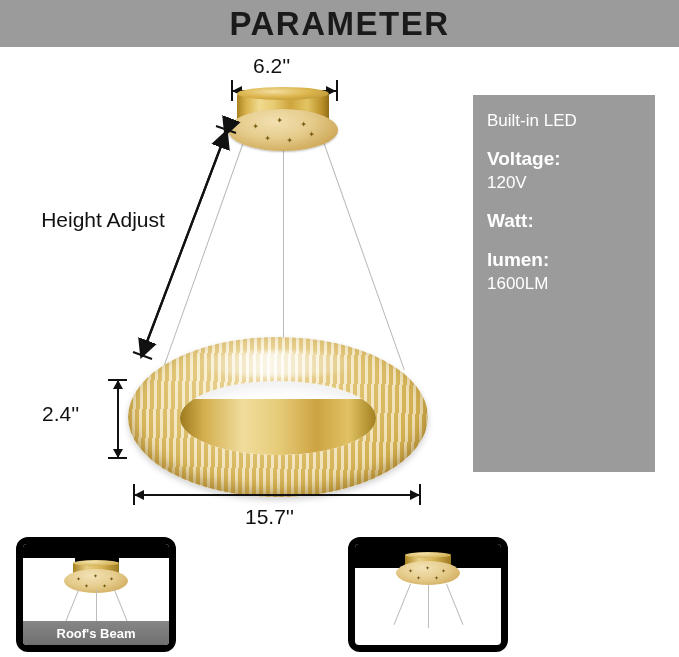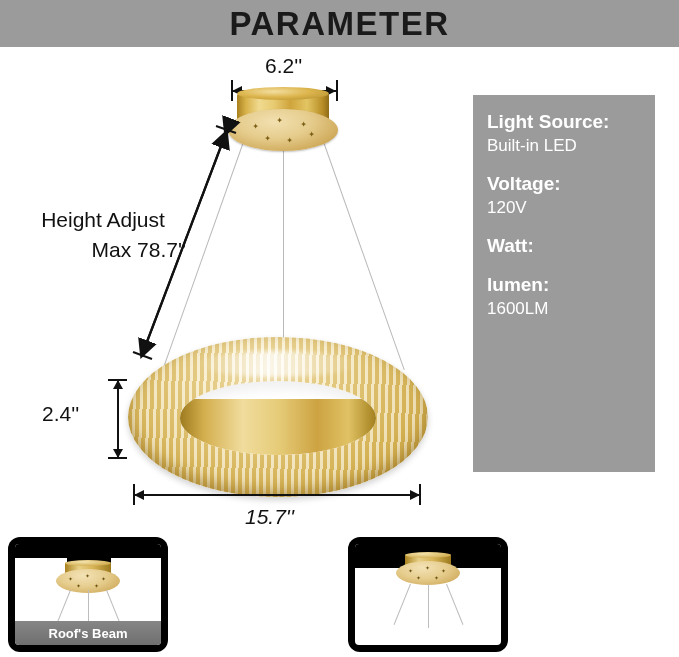--- a/index.html
+++ b/index.html
@@ -165,21 +165,21 @@
 </head>
 <body>
 
 <div id="root">
 
   <div class="header-band"></div>
   <div class="header-title">PARAMETER</div>
 
   <div class="stage">
 
-    <div class="dim-label" style="left:265px;top:7px;">6.2''</div>
+    <div class="dim-label" style="left:253px;top:7px;">6.2''</div>
     <div class="dimline dim-h" style="left:232px;top:43px;width:104px;"></div>
     <div class="arrowhead ah-left" style="left:232px;top:39px;"></div>
     <div class="arrowhead ah-right" style="left:326px;top:39px;"></div>
     <div class="tick dim-v" style="left:231px;top:33px;height:21px;"></div>
     <div class="tick dim-v" style="left:336px;top:33px;height:21px;"></div>
 
     <div class="cable" style="left:244px;top:92px;height:245px;transform:rotate(19.5deg);"></div>
     <div class="cable" style="left:283px;top:92px;height:305px;"></div>
     <div class="cable" style="left:322px;top:92px;height:245px;transform:rotate(-19.5deg);"></div>
 
@@ -205,21 +205,20 @@
         </marker>
       </defs>
       <line x1="142" y1="308" x2="226" y2="86" stroke="#111" stroke-width="2.2" marker-start="url(#ahA)" marker-end="url(#ahB)" transform="rotate(180 184 197)"></line>
       <line x1="142" y1="308" x2="226" y2="86" stroke="#111" stroke-width="2.2" marker-end="url(#ahB)"></line>
       <line x1="216" y1="79" x2="236" y2="86" stroke="#111" stroke-width="2"></line>
       <line x1="133" y1="305" x2="152" y2="312" stroke="#111" stroke-width="2"></line>
     </svg>
 
     <div class="height-label">
       <span class="l1">Height Adjust</span>
-      <span class="l2">Max 78.7''</span>
     </div>
 
     <div class="ring-wrap">
       <div class="ring-outer"></div>
       <div class="ring-glint"></div>
       <div class="ring-hole"></div>
       <div class="ring-inner-band"></div>
     </div>
 
     <div class="dim-label" style="left:42px;top:355px;">2.4''</div>
@@ -227,44 +226,43 @@
     <div class="arrowhead ah-up" style="left:113px;top:333px;"></div>
     <div class="arrowhead ah-down" style="left:113px;top:402px;"></div>
     <div class="tick dim-h" style="left:108px;top:332px;width:19px;"></div>
     <div class="tick dim-h" style="left:108px;top:410px;width:19px;"></div>
 
     <div class="dimline dim-h" style="left:134px;top:447px;width:286px;"></div>
     <div class="arrowhead ah-left" style="left:134px;top:443px;"></div>
     <div class="arrowhead ah-right" style="left:410px;top:443px;"></div>
     <div class="tick dim-v" style="left:133px;top:437px;height:21px;"></div>
     <div class="tick dim-v" style="left:419px;top:437px;height:21px;"></div>
-    <div class="dim-label" style="left:245px;top:458px;font-style:italic;">15.7''</div>
+    <div class="dim-label" style="left:245px;top:458px;">15.7''</div>
   </div>
 
   <div class="spec-panel">
     <div class="spec-row">
-      <span class="spec-key">Light Source:</span>
       <span class="spec-val">Built-in LED</span>
     </div>
     <div class="spec-row">
       <span class="spec-key">Voltage:</span>
       <span class="spec-val">120V</span>
     </div>
     <div class="spec-row">
       <span class="spec-key">Watt:</span>
     </div>
     <div class="spec-row">
       <span class="spec-key">lumen:</span>
       <span class="spec-val">1600LM</span>
     </div>
   </div>
 
   <div class="thumbs">
 
-    <div class="thumb" style="left:8px;text-align:right;">
+    <div class="thumb" style="left:16px;text-align:right;">
       <div class="thumb-inner">
         <div class="ceil" style="left:0;top:0;width:52px;height:14px;"></div>
         <div class="ceil" style="left:52px;top:0;width:44px;height:25px;"></div>
         <div class="ceil" style="left:96px;top:0;width:50px;height:14px;"></div>
         <div class="t-canopy" style="left:41px;top:16px;">
           <div class="t-can-body"></div>
           <div class="t-can-top"></div>
           <div class="t-can-plate"></div>
           <span class="t-screw" style="left:12px;top:17px;"></span>
           <span class="t-screw" style="left:29px;top:14px;"></span>

